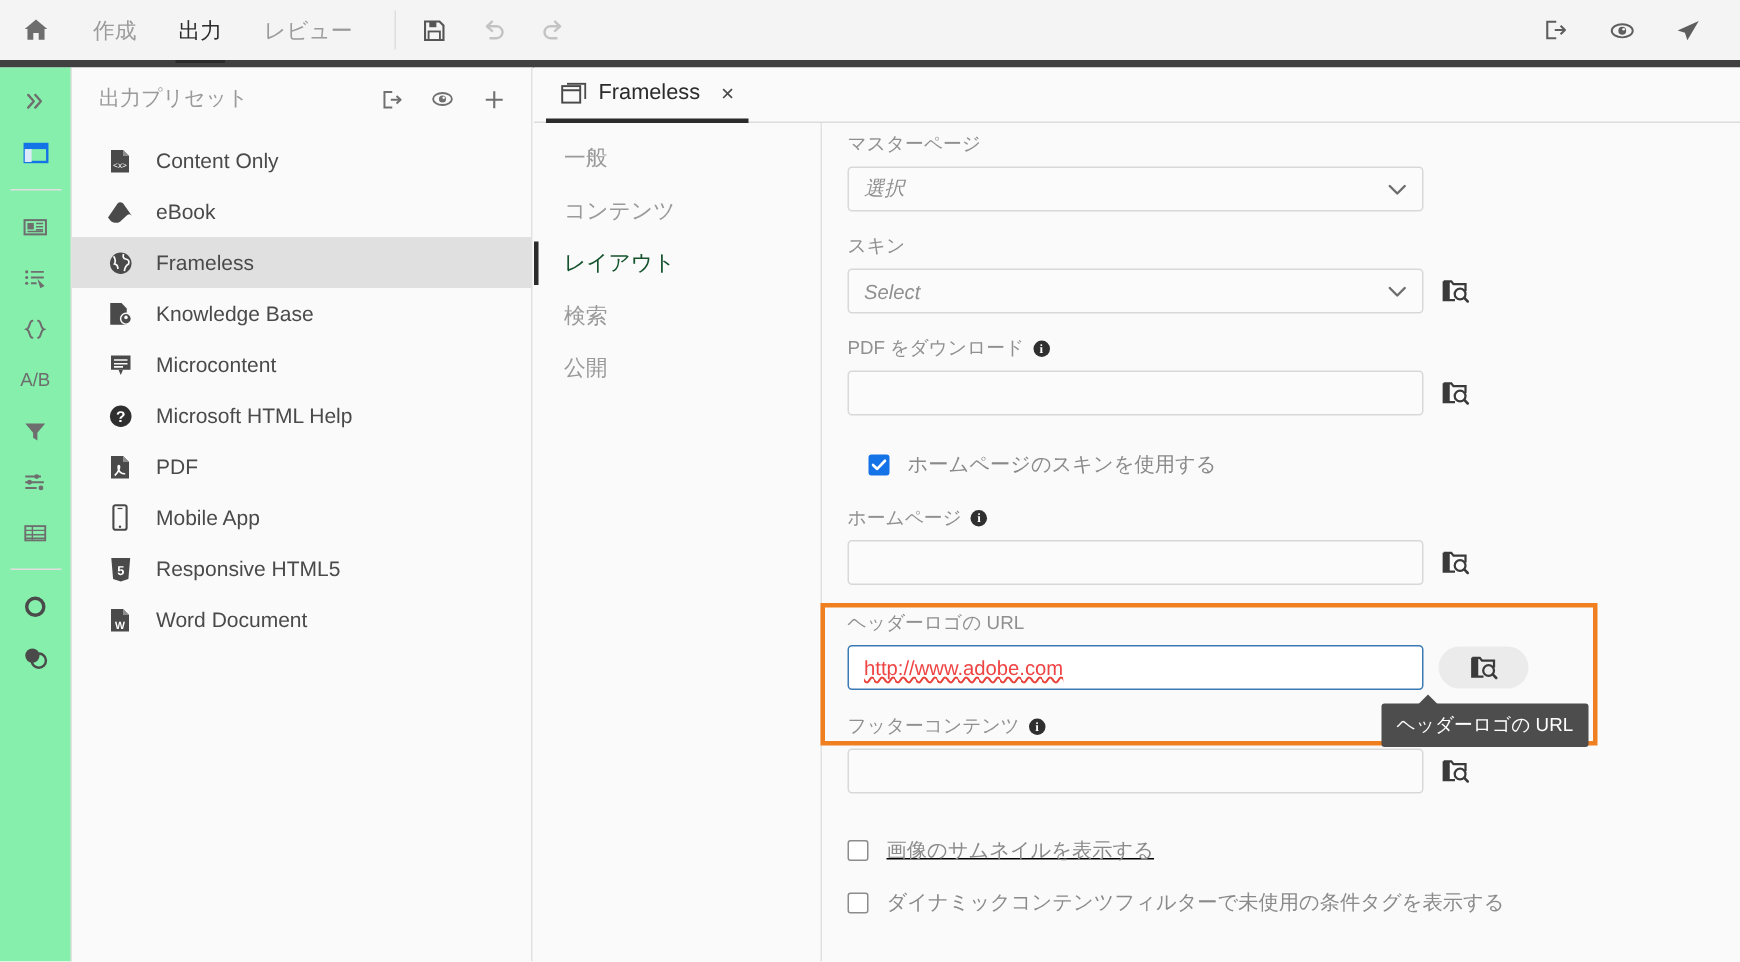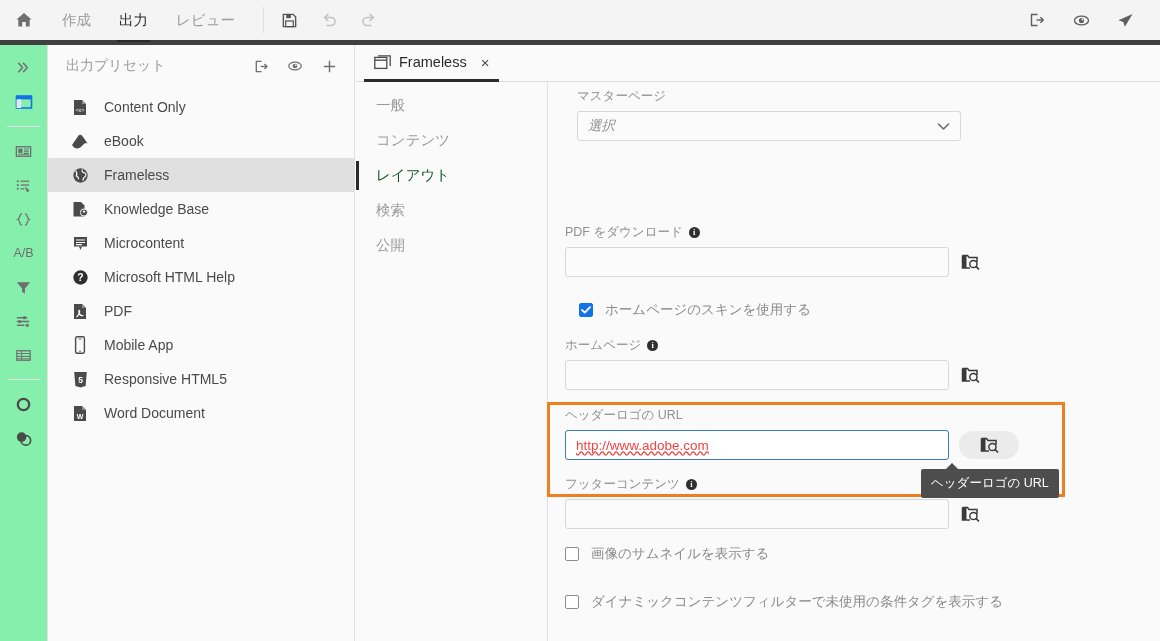--- a/index.html
+++ b/index.html
@@ -492,88 +492,112 @@
     <div class="secnav-item">
       <span>検索</span>
     </div>
     <div class="secnav-item">
       <span>公開</span>
     </div>
   </div>
 
   <div class="form">
 
-    <div class="field" style="top:6px;margin-left:12px;">
+    <div class="field" style="top:6px;">
       <div class="flabel">
         <span>マスターページ</span>
       </div>
       <div class="frow">
         <div class="fbox sel">
           <span class="ph">選択</span>
           <span class="chev">
             <svg width="13" height="9" viewBox="0 0 13 9">
                 <path d="M1.5 2 L6.5 7 L11.5 2" fill="none" stroke="#6d6d6d" stroke-width="1.6" stroke-linecap="round" stroke-linejoin="round"></path>
               </svg>
           </span>
         </div>
       </div>
     </div>
 
-
-    <div class="field" style="top:142px;">
+    <div class="field" style="top:74px;">
       <div class="flabel">
-        <span>PDF をダウンロード</span>
-        <span class="info-ico">i</span>
+        <span>スキン</span>
       </div>
       <div class="frow">
-        <div class="fbox">
-          <span></span>
+        <div class="fbox sel">
+          <span class="ph">Select</span>
+          <span class="chev">
+            <svg width="13" height="9" viewBox="0 0 13 9">
+                <path d="M1.5 2 L6.5 7 L11.5 2" fill="none" stroke="#6d6d6d" stroke-width="1.6" stroke-linecap="round" stroke-linejoin="round"></path>
+              </svg>
+          </span>
         </div>
         <div class="browse">
           <svg width="19" height="18" viewBox="0 0 19 18">
             <path d="M1.5 2.5 H6.5 L8 4.4 H16 V9" fill="none" stroke="#3a3a3a" stroke-width="1.5"></path>
             <path d="M1.5 2.5 V15 H9" fill="none" stroke="#3a3a3a" stroke-width="1.5"></path>
             <rect x="1.5" y="2.5" width="4" height="12.5" fill="#3a3a3a"></rect>
             <circle cx="12.4" cy="11" r="3.6" fill="none" stroke="#3a3a3a" stroke-width="1.5"></circle>
             <path d="M15.2 13.6 L17.5 16" stroke="#3a3a3a" stroke-width="1.7" stroke-linecap="round"></path>
           </svg>
         </div>
       </div>
     </div>
 
-    <div class="field cbrow" style="top:219px;margin-left:14px;">
-      <span class="cbox checked">
-        <svg width="10" height="8" viewBox="0 0 10 8">
-          <path d="M1 4 L3.8 6.6 L9 1.2" fill="none" stroke="#fff" stroke-width="1.8" stroke-linecap="round" stroke-linejoin="round"></path>
-        </svg>
-      </span>
-      <span class="cblabel">ホームページのスキンを使用する</span>
-    </div>
-
-    <div class="field" style="top:255px;">
+    <div class="field" style="top:142px;">
       <div class="flabel">
-        <span>ホームページ</span>
+        <span>PDF をダウンロード</span>
         <span class="info-ico">i</span>
       </div>
       <div class="frow">
         <div class="fbox">
           <span></span>
         </div>
         <div class="browse">
           <svg width="19" height="18" viewBox="0 0 19 18">
             <path d="M1.5 2.5 H6.5 L8 4.4 H16 V9" fill="none" stroke="#3a3a3a" stroke-width="1.5"></path>
             <path d="M1.5 2.5 V15 H9" fill="none" stroke="#3a3a3a" stroke-width="1.5"></path>
             <rect x="1.5" y="2.5" width="4" height="12.5" fill="#3a3a3a"></rect>
             <circle cx="12.4" cy="11" r="3.6" fill="none" stroke="#3a3a3a" stroke-width="1.5"></circle>
             <path d="M15.2 13.6 L17.5 16" stroke="#3a3a3a" stroke-width="1.7" stroke-linecap="round"></path>
           </svg>
         </div>
       </div>
     </div>
 
+    <div class="field cbrow" style="top:219px;margin-left:14px;">
+      <span class="cbox checked">
+        <svg width="10" height="8" viewBox="0 0 10 8">
+          <path d="M1 4 L3.8 6.6 L9 1.2" fill="none" stroke="#fff" stroke-width="1.8" stroke-linecap="round" stroke-linejoin="round"></path>
+        </svg>
+      </span>
+      <span class="cblabel">ホームページのスキンを使用する</span>
+    </div>
+
+    <div class="field" style="top:255px;">
+      <div class="flabel">
+        <span>ホームページ</span>
+        <span class="info-ico">i</span>
+      </div>
+      <div class="frow">
+        <div class="fbox">
+          <span></span>
+        </div>
+        <div class="browse">
+          <svg width="19" height="18" viewBox="0 0 19 18">
+            <path d="M1.5 2.5 H6.5 L8 4.4 H16 V9" fill="none" stroke="#3a3a3a" stroke-width="1.5"></path>
+            <path d="M1.5 2.5 V15 H9" fill="none" stroke="#3a3a3a" stroke-width="1.5"></path>
+            <rect x="1.5" y="2.5" width="4" height="12.5" fill="#3a3a3a"></rect>
+            <circle cx="12.4" cy="11" r="3.6" fill="none" stroke="#3a3a3a" stroke-width="1.5"></circle>
+            <path d="M15.2 13.6 L17.5 16" stroke="#3a3a3a" stroke-width="1.7" stroke-linecap="round"></path>
+          </svg>
+        </div>
+      </div>
+    </div>
+
     <div class="field" style="top:325px;">
       <div class="flabel">
         <span>ヘッダーロゴの URL</span>
       </div>
       <div class="frow">
         <div class="fbox focused">
           <span class="spell">http://www.adobe.com</span>
         </div>
         <div class="browse-btn-pill">
           <svg width="19" height="18" viewBox="0 0 19 18">
@@ -601,21 +625,21 @@
             <path d="M1.5 2.5 H6.5 L8 4.4 H16 V9" fill="none" stroke="#3a3a3a" stroke-width="1.5"></path>
             <path d="M1.5 2.5 V15 H9" fill="none" stroke="#3a3a3a" stroke-width="1.5"></path>
             <rect x="1.5" y="2.5" width="4" height="12.5" fill="#3a3a3a"></rect>
             <circle cx="12.4" cy="11" r="3.6" fill="none" stroke="#3a3a3a" stroke-width="1.5"></circle>
             <path d="M15.2 13.6 L17.5 16" stroke="#3a3a3a" stroke-width="1.7" stroke-linecap="round"></path>
           </svg>
         </div>
       </div>
     </div>
 
-    <div class="field cbrow" style="top:463px;">
+    <div class="field cbrow" style="top:476px;text-decoration:underline;">
       <span class="cbox"></span>
       <span class="cblabel">画像のサムネイルを表示する</span>
     </div>
 
     <div class="field cbrow" style="top:511px;">
       <span class="cbox"></span>
       <span class="cblabel">ダイナミックコンテンツフィルターで未使用の条件タグを表示する</span>
     </div>
 
   </div>

